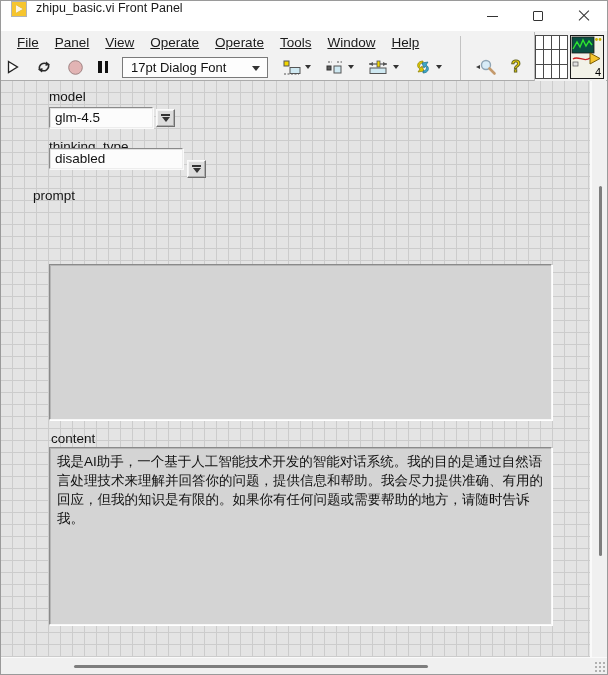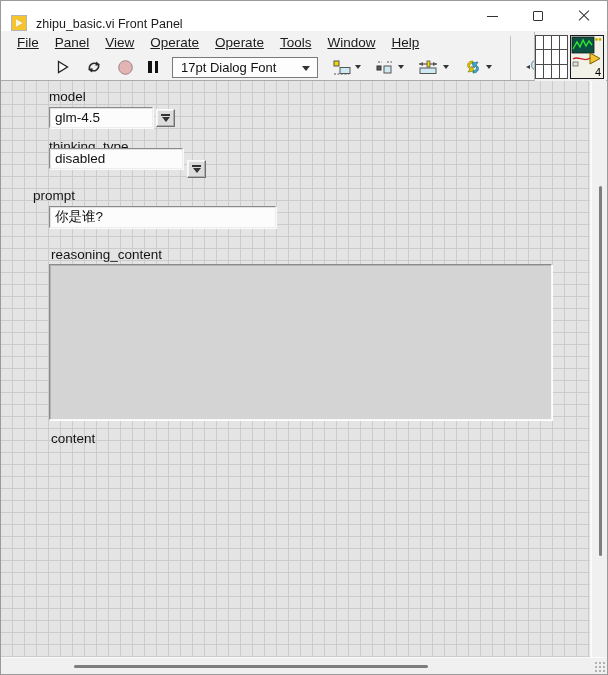--- a/index.html
+++ b/index.html
@@ -8,21 +8,21 @@
 
   .window {
     width:608px; height:675px;
     border:1px solid #9a9a9a;
     display:flex; flex-direction:column;
     background:#f1f1f1;
     position:relative;
   }
 
   
-  .titlebar { height:30px; background:#ffffff; display:flex; align-items:flex-end; flex:0 0 auto; }
+  .titlebar { height:30px; background:#ffffff; display:flex; align-items:flex-start; flex:0 0 auto; }
   .title-icon {
     margin-left:10px; width:16px; height:16px;
     background:#f6c52e; border:1px solid #b4b4b4;
     display:flex; align-items:center; justify-content:center;
   }
   .title-icon .arrow {
     width:0; height:0;
     border-top:4px solid transparent; border-bottom:4px solid transparent;
     border-left:7px solid #fdf6e2;
     filter:drop-shadow(0 0 0.5px #8a6d00);
@@ -39,21 +39,21 @@
   .glyph-close:before { transform:rotate(45deg); }
   .glyph-close:after  { transform:rotate(-45deg); }
 
   
   .header { position:relative; flex:0 0 auto; background:#f2f2f2; }
   .menubar { height:23px; display:flex; align-items:center; padding-left:8px; }
   .menu-item { padding:2px 8px; font-size:13.5px; color:#1b1b1b;text-decoration:underline; }
 
   .toolbar {
     height:27px; display:flex; align-items:center;
-    border-bottom:1px solid #ababab; padding-left:50px;
+    border-bottom:1px solid #ababab; 
   }
   .tb-btn { height:22px; display:flex; align-items:center; justify-content:center; padding:0 4px; }
   .tb-gap { width:6px; }
   .pause-bars { display:flex; gap:3px; }
   .pause-bars i { width:3.5px; height:12px; background:#111; }
 
   .font-box {
     margin-left:10px; width:146px; height:21px;
     background:#fdfdfd; border:1px solid #7a7a7a;
     display:flex; align-items:center; font-size:13px; color:#111;
@@ -299,26 +299,25 @@
     </div>
 
     <div class="lv-label" style="left:48px; top:58px;">thinking_type</div>
     <input class="lv-field" style="left: 48px; top: 67px; width: 134px; height: 21px;" value="disabled">
     <div class="lv-dropbtn" style="left:186px; top:79px;">
       <span class="dd-bar"></span>
       <span class="dd-tri"></span>
     </div>
 
     <div class="lv-label" style="left:32px; top:107px;">prompt</div>
-    <input class="lv-field" style="left: 48px; top: 125px; width: 227px; height: 22px;" value="你是谁?">
-
-    <div class="lv-label" style="left:50px; top:166px;">reasoning_content</div>
+
     <div class="lv-indicator" style="left:48px; top:183px; width:503px; height:156px;"></div>
 
     <div class="lv-label" style="left:50px; top:350px;">content</div>
+    <div class="lv-indicator" style="left:48px; top:366px; width:503px; height:178px;">我是AI助手，一个基于人工智能技术开发的智能对话系统。我的目的是通过自然语言处理技术来理解并回答你的问题，提供信息和帮助。我会尽力提供准确、有用的回应，但我的知识是有限的。如果你有任何问题或需要帮助的地方，请随时告诉我。</div>
 
     <div class="v-scrollbar">
       <div class="v-thumb"></div>
     </div>
   </div>
 
   <div class="h-scrollbar">
     <div class="h-thumb"></div>
     <div class="resize-grip"></div>
   </div>

